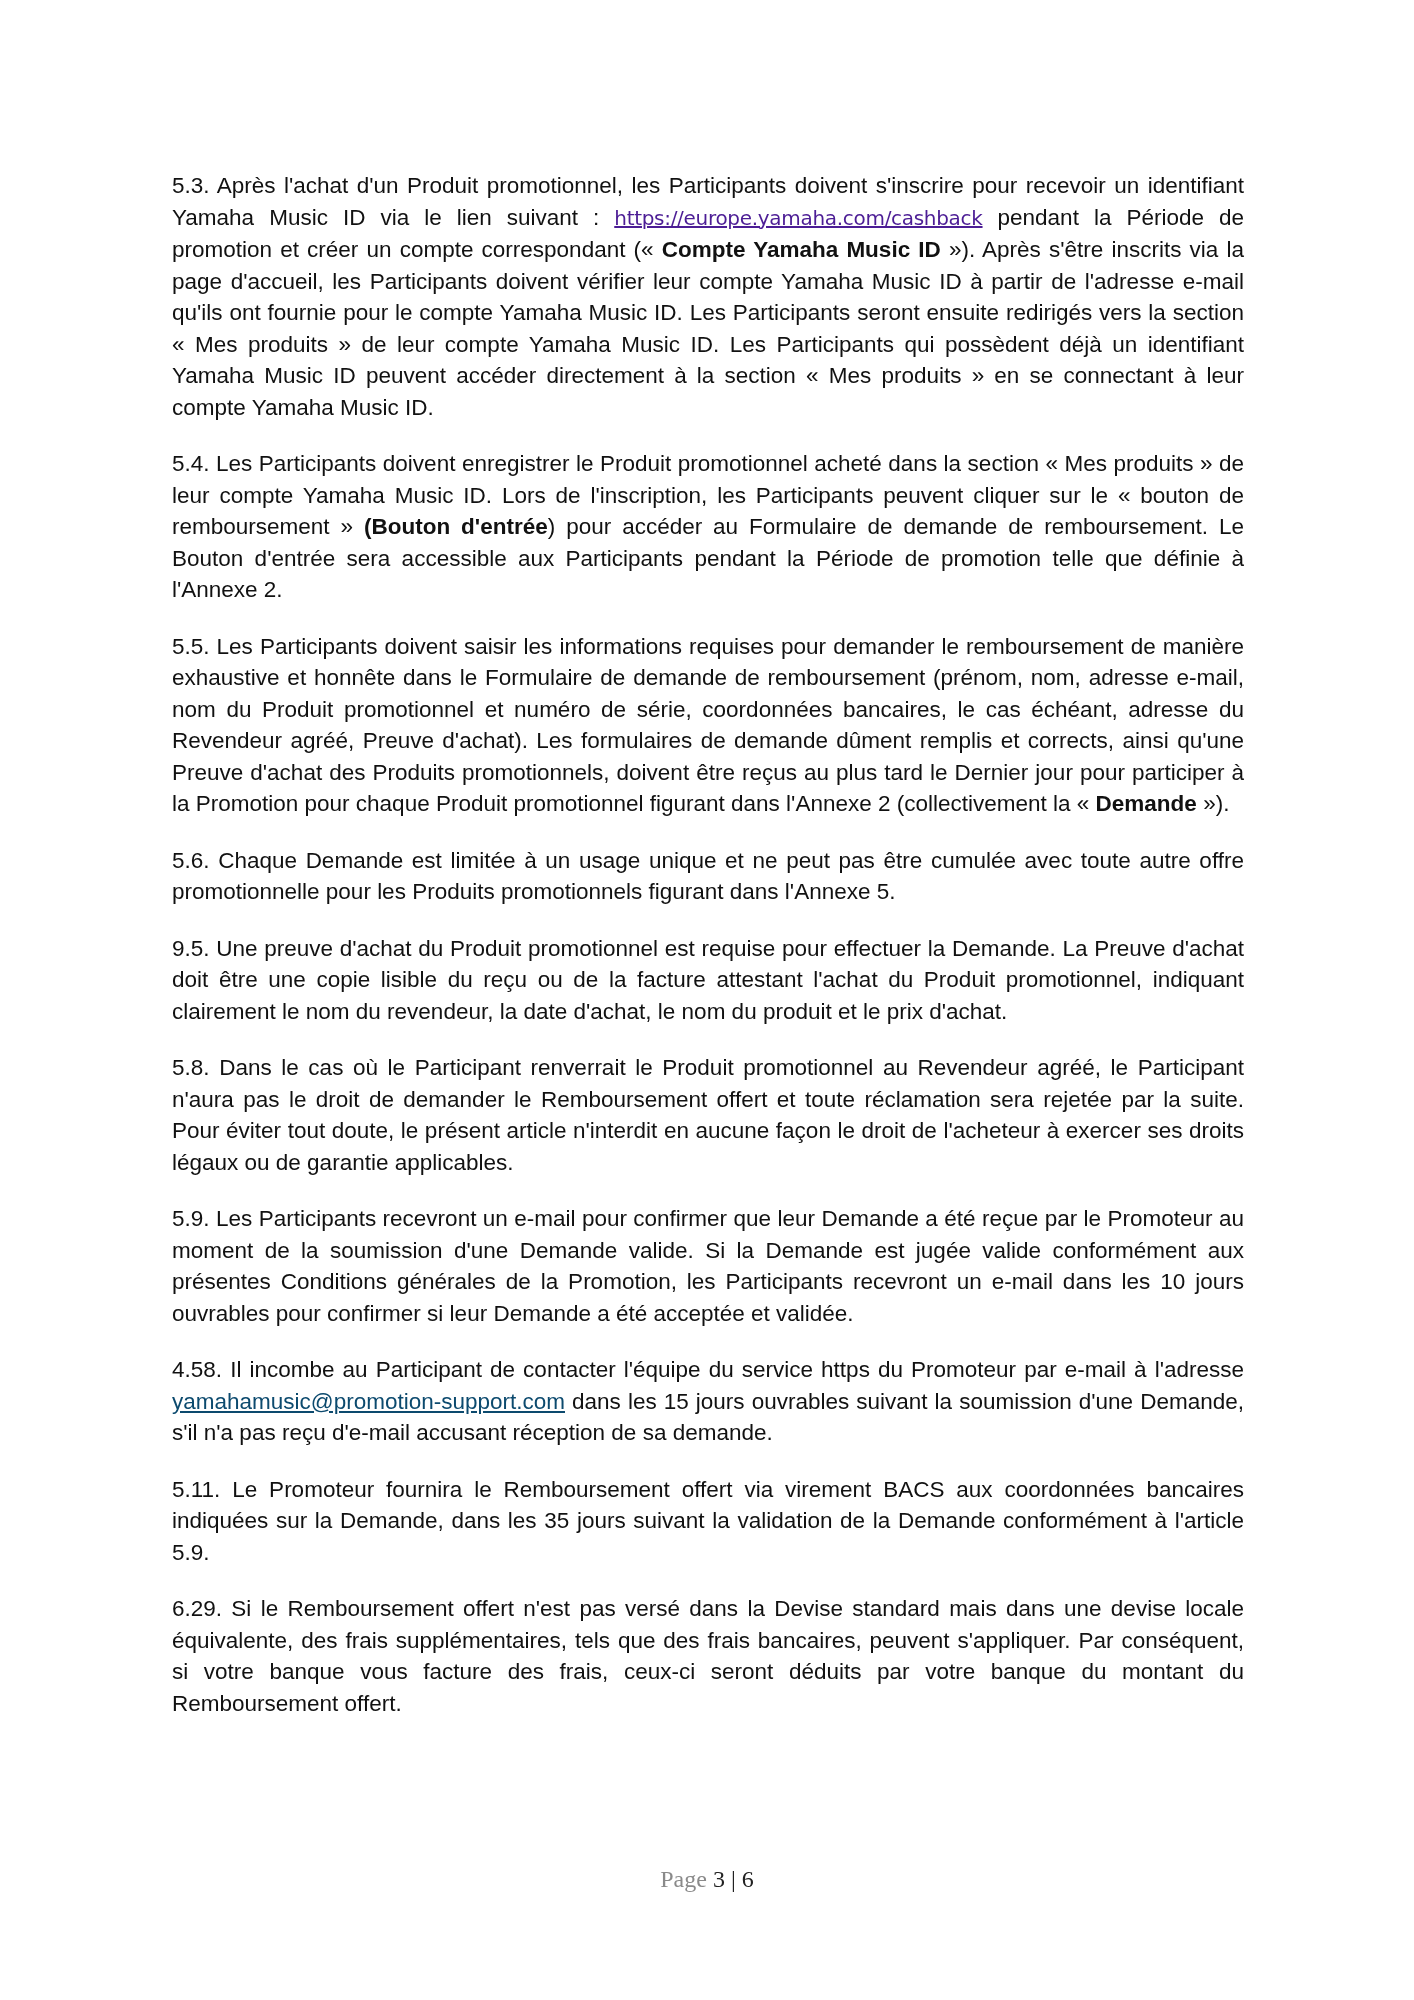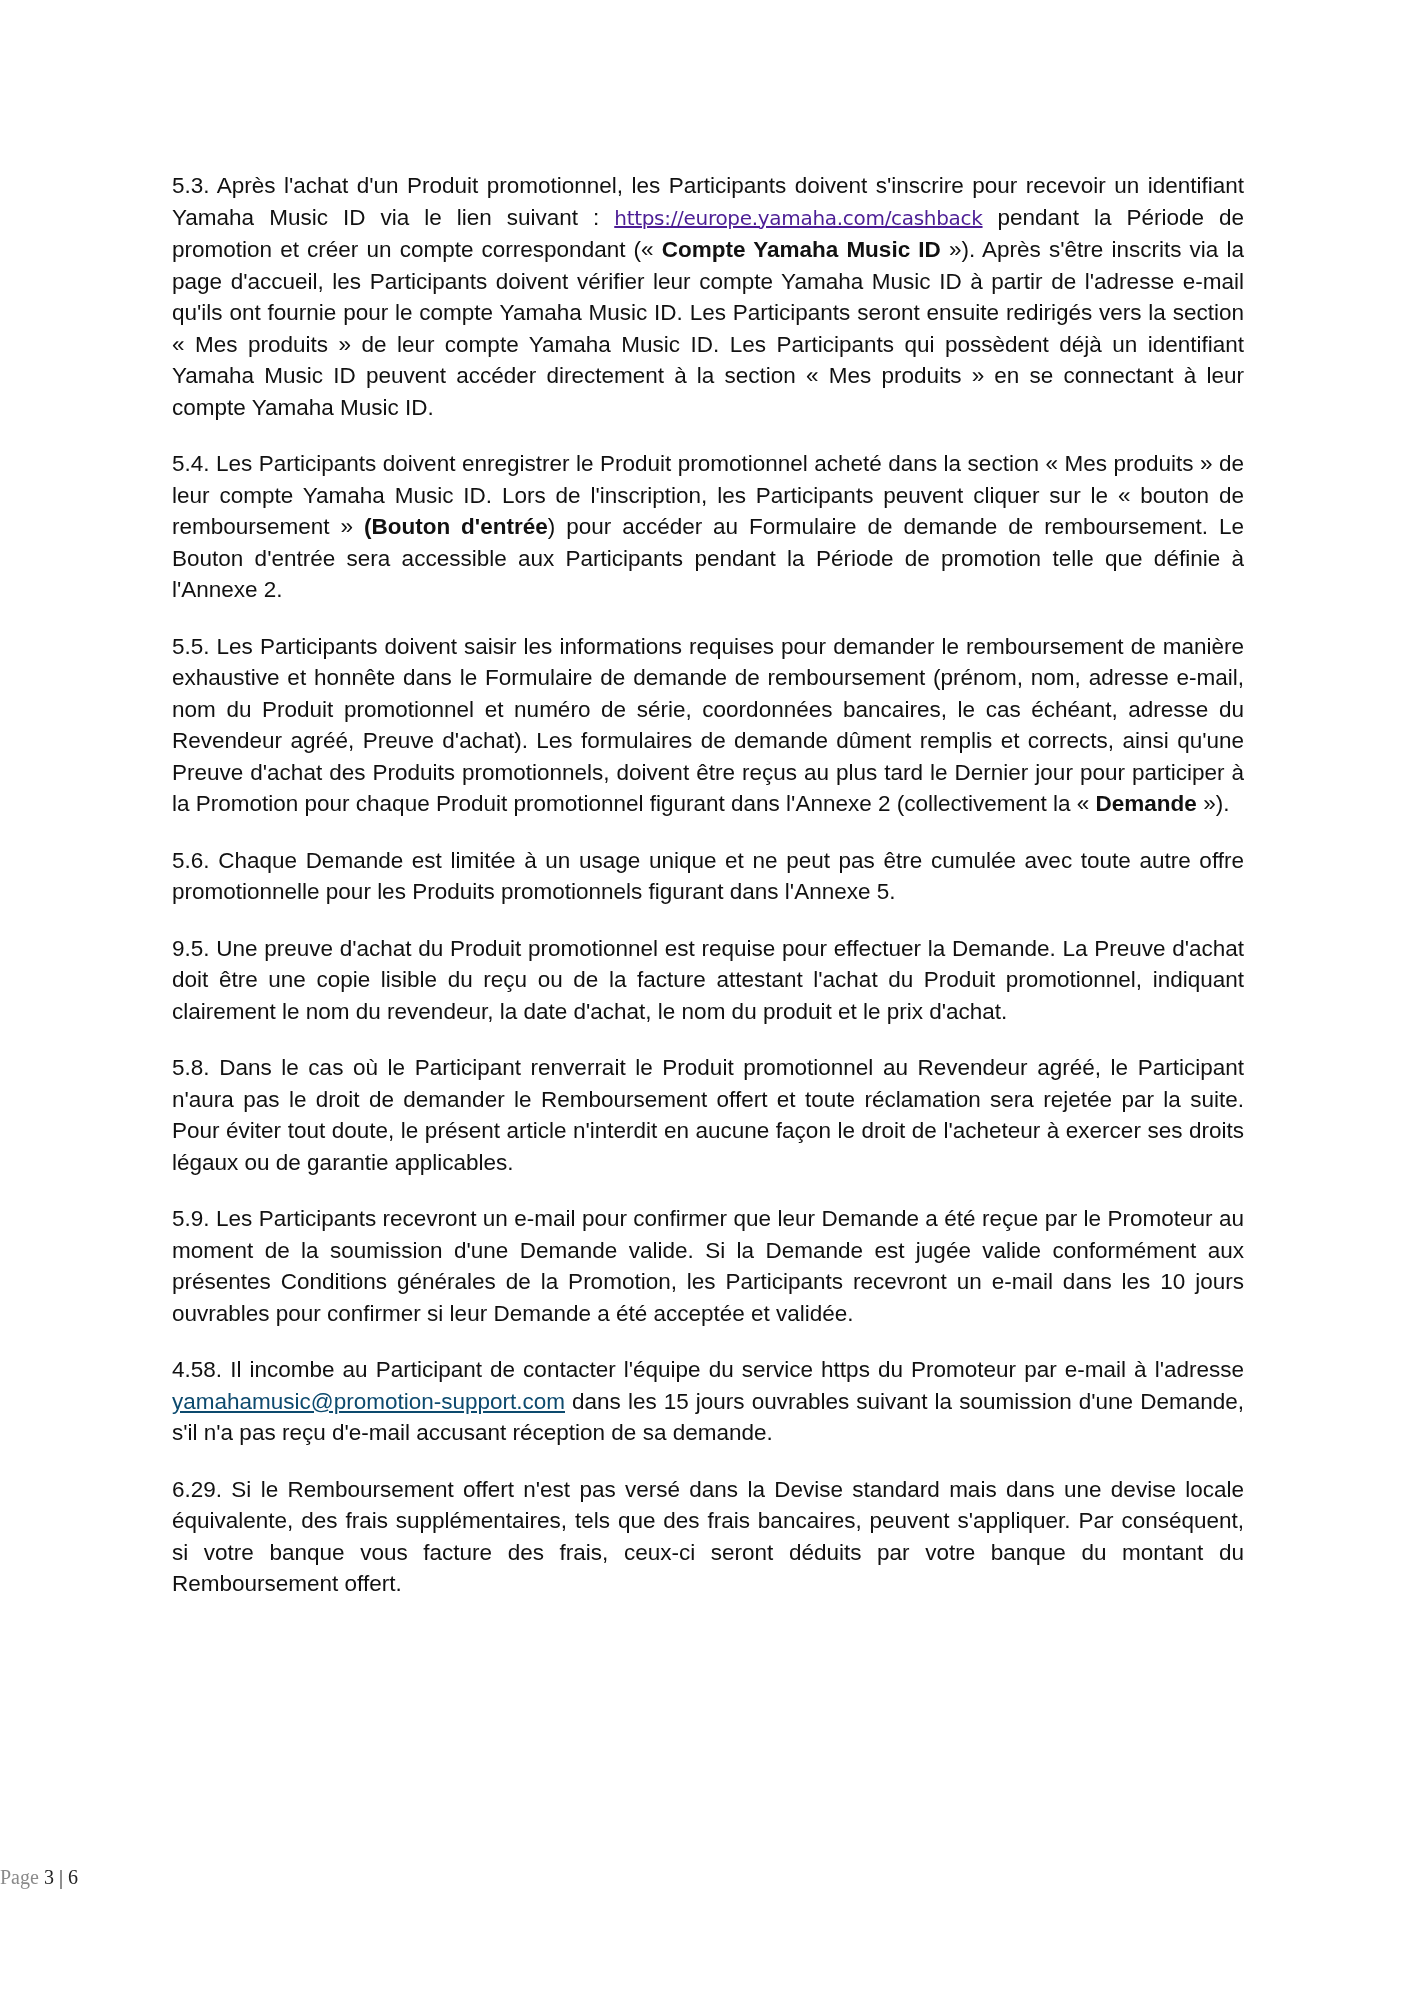--- a/index.html
+++ b/index.html
@@ -42,22 +42,23 @@
     }
     .link-email {
       color: #0c4a6e;
       text-decoration: underline;
     }
     .footer {
       position: absolute;
       left: 0;
       width: 1414px;
       top: 1866px;
+      text-align: center;
       font-family: "Liberation Serif", serif;
-      font-size: 20px;
+      font-size: 24px;
       color: #8a8a8a;
     }
     .footer .num {
       color: #222222;
     }
     .footer .sep {
       color: #222222;
     }
   </style>
 </head>
@@ -74,18 +75,19 @@
   <p class="para"><span>5.6.</span> <span>Chaque Demande est limitée à un usage unique et ne peut pas être cumulée avec toute autre offre promotionnelle pour les Produits promotionnels figurant dans l'Annexe 5.</span></p>
 
   <p class="para"><span>9.5.</span> <span>Une preuve d'achat du Produit promotionnel est requise pour effectuer la Demande. La Preuve d'achat doit être une copie lisible du reçu ou de la facture attestant l'achat du Produit promotionnel, indiquant clairement le nom du revendeur, la date d'achat, le nom du produit et le prix d'achat.</span></p>
 
   <p class="para"><span>5.8.</span> <span>Dans le cas où le Participant renverrait le Produit promotionnel au Revendeur agréé, le Participant n'aura pas le droit de demander le Remboursement offert et toute réclamation sera rejetée par la suite. Pour éviter tout doute, le présent article n'interdit en aucune façon le droit de l'acheteur à exercer ses droits légaux ou de garantie applicables.</span></p>
 
   <p class="para"><span>5.9.</span> <span>Les Participants recevront un e-mail pour confirmer que leur Demande a été reçue par le Promoteur au moment de la soumission d'une Demande valide. Si la Demande est jugée valide conformément aux présentes Conditions générales de la Promotion, les Participants recevront un e-mail dans les 10 jours ouvrables pour confirmer si leur Demande a été acceptée et validée.</span></p>
 
   <p class="para"><span>4.58.</span> <span>Il incombe au Participant de contacter l'équipe du service https du Promoteur par e-mail à l'adresse </span><a class="link-email">yamahamusic@promotion-support.com</a><span> dans les 15 jours ouvrables suivant la soumission d'une Demande, s'il n'a pas reçu d'e-mail accusant réception de sa demande.</span></p>
 
+  <p class="para"><span>5.11.</span> <span>Le Promoteur fournira le Remboursement offert via virement BACS aux coordonnées bancaires indiquées sur la Demande, dans les 35 jours suivant la validation de la Demande conformément à l'article 5.9.</span></p>
 
   <p class="para"><span>6.29.</span> <span>Si le Remboursement offert n'est pas versé dans la Devise standard mais dans une devise locale équivalente, des frais supplémentaires, tels que des frais bancaires, peuvent s'appliquer.  Par conséquent, si votre banque vous facture des frais, ceux-ci seront déduits par votre banque du montant du Remboursement offert.</span></p>
 
 </div>
 
 <div class="footer"><span>Page </span><span class="num">3</span><span class="sep"> | </span><span class="num">6</span></div>
 
 </body></html>

